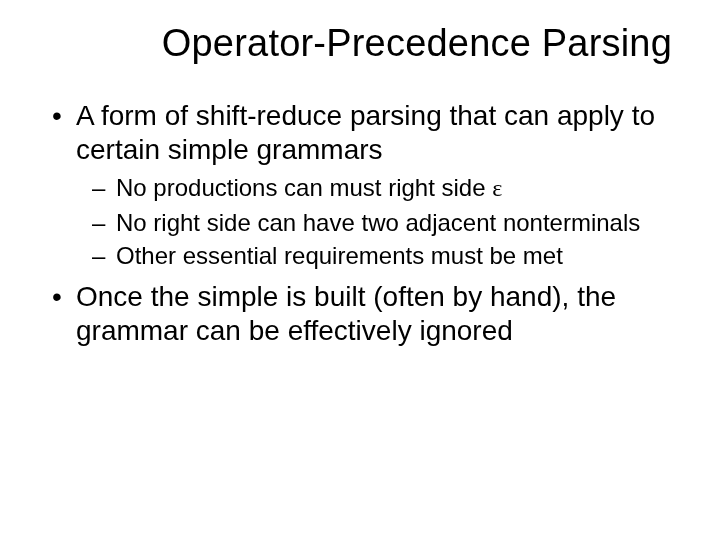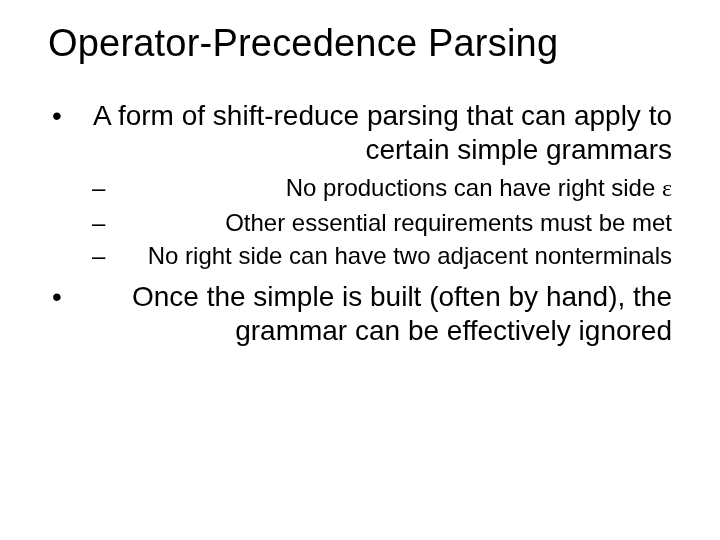--- a/index.html
+++ b/index.html
@@ -12,37 +12,36 @@
     color: #000;
   }
   .slide {
     box-sizing: border-box;
     width: 720px;
     height: 540px;
     padding: 18px 48px 0 48px;
   }
   .title {
     font-size: 38px;
-    text-align: left;
+    text-align: right;
     margin-top: 4px;
     margin-bottom: 34px;
     letter-spacing: 0.2px;
   }
   ul.top {
     list-style: none;
     padding: 0;
     margin: 0 0 0 0;
   }
   ul.top > li {
     position: relative;
     padding-left: 28px;
     font-size: 28px;
     line-height: 1.22;
     margin-bottom: 10px;
-    text-align: right;
   }
   ul.top > li::before {
     content: "•";
     position: absolute;
     left: 4px;
     top: 0;
     font-size: 28px;
     line-height: 1.22;
   }
   ul.sub {
@@ -73,27 +72,27 @@
 <body>
 
 <div class="slide">
   <div class="title">Operator-Precedence Parsing</div>
 
   <ul class="top">
     <li>
       <span>A form of shift-reduce parsing that can apply to certain simple grammars</span>
       <ul class="sub">
         <li>
-          <span>No productions can have right side </span><span class="eps">ε</span>
+          <span>No productions can must right side </span><span class="eps">ε</span>
+        </li>
+        <li>
+          <span>No right side can have two adjacent nonterminals</span>
         </li>
         <li>
           <span>Other essential requirements must be met</span>
-        </li>
-        <li>
-          <span>No right side can have two adjacent nonterminals</span>
         </li>
       </ul>
     </li>
     <li>
       <span>Once the simple is built (often by hand), the grammar can be effectively ignored</span>
     </li>
   </ul>
 </div>
 
 </body></html>

